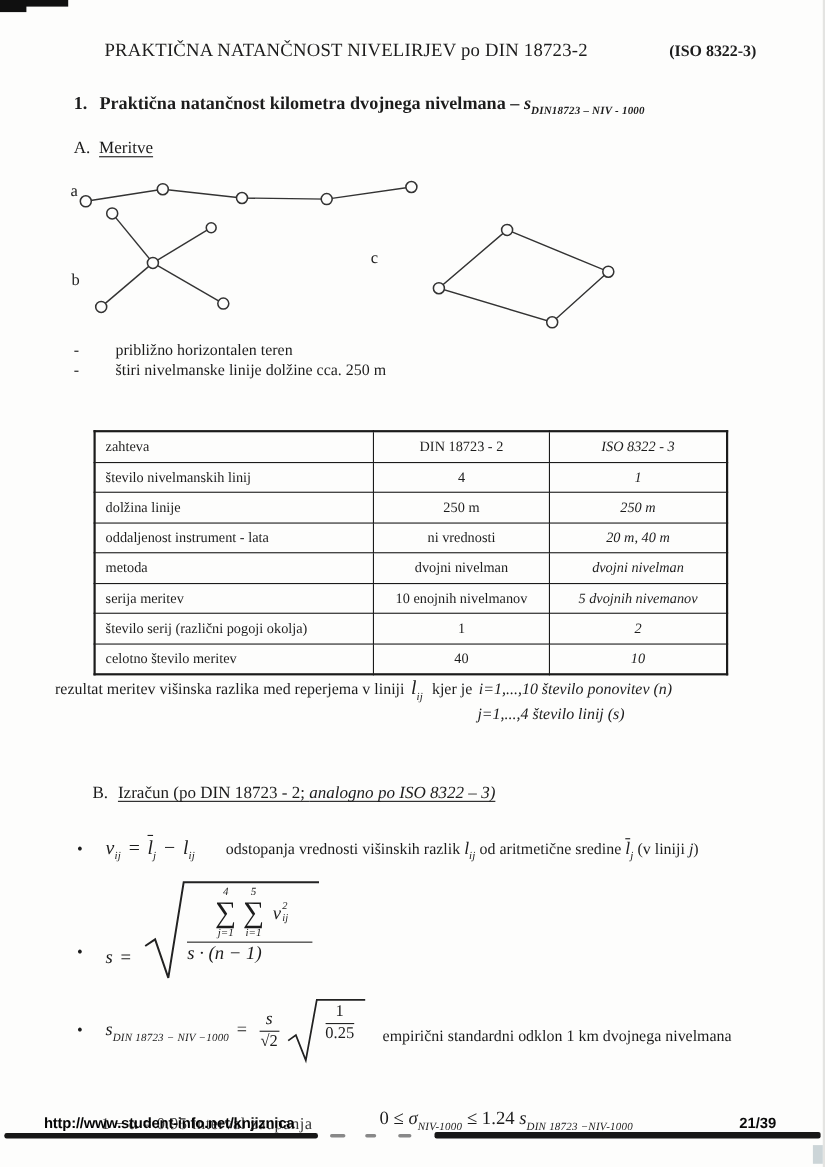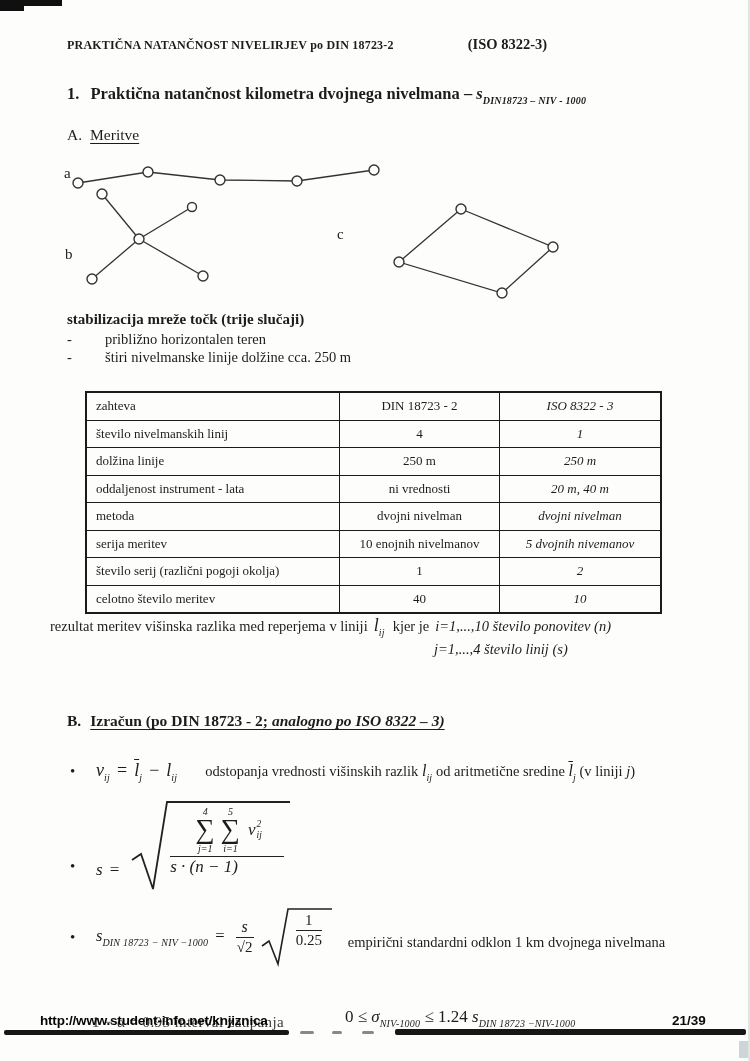--- a/index.html
+++ b/index.html
@@ -15,21 +15,21 @@
   .scan-top-bar{left:0;top:0;width:62px;height:6px;background:#101010;}
   .scan-top-corner{left:0;top:0;width:24px;height:11px;background:#101010;}
   .scan-right-line{right:0;top:0;width:2px;height:1061px;background:#e4e4e2;}
   .band{background:#171717;border-radius:2px;height:5px;top:1030px;}
   .band1{left:4px;width:285px;}
   .band2{left:395px;width:351px;height:6px;top:1029px;}
   .band-dot{top:1031px;height:3px;background:#4a4a4a;opacity:.65;border-radius:2px;}
   .scan-br-mark{right:2px;top:1041px;width:9px;height:17px;background:#ccd5d8;}
   
   .title-row{left:67px;top:36px;display:flex;align-items:baseline;gap:74px;white-space:nowrap;}
-  .title-main{font-size:12px;font-weight:bold;letter-spacing:.2px;}
+  .title-main{font-size:17px;font-weight:normal;letter-spacing:.2px;margin-left:28px;}
   .title-iso{font-size:14.5px;font-weight:bold;}
   .h1{left:67px;top:84px;font-size:16.5px;font-weight:bold;white-space:nowrap;}
   .h1 .num{margin-right:11px;}
   .h1 .sub{font-weight:bold;}
   .hA{left:67px;top:126px;font-size:15.5px;}
   .hA .lbl{margin-right:8px;}
   
   .diagram{left:40px;top:155px;}
   .diagram text{font-size:15px;font-family:"Liberation Serif",serif;fill:#222;}
   
@@ -45,21 +45,21 @@
   td.c1{width:234px;text-align:left;}
   td.c2{width:141px;text-align:center;}
   td.c3{width:142px;text-align:center;font-style:italic;}
   
   .result{left:50px;top:615px;font-size:14.5px;width:660px;}
   .result .lbig{font-size:18px;font-style:italic;margin-left:6px;}
   .result .kjer{margin:0 6px 0 8px;}
   .result .iline{font-style:italic;}
   .result .jline{display:block;margin-left:384px;margin-top:3px;font-style:italic;}
   
-  .hB{left:67px;top:712px;font-size:15.5px;white-space:nowrap;font-weight:bold;}
+  .hB{left:84px;top:712px;font-size:15.5px;white-space:nowrap;}
   .hB .lbl{margin-right:9px;}
   
   .bullet{width:26px;font-size:15px;}
   .f1{left:70px;top:760px;display:flex;align-items:baseline;white-space:nowrap;}
   .f1 .math{font-size:18px;}
   .f1 .desc{font-size:14.5px;margin-left:28px;}
   .f1 .desc .dl{font-size:16px;}
   .f2{left:70px;top:799px;display:flex;align-items:flex-end;white-space:nowrap;}
   .f2 .bullet{margin-bottom:18px;}
   .f2 .lhs{font-size:17px;margin-bottom:13px;}
@@ -145,21 +145,20 @@
         <circle cx="513" cy="92" r="5"></circle>
       <circle cx="462" cy="138" r="5"></circle>
         <circle cx="359" cy="107" r="5"></circle>
     </g>
     <text x="24" y="23">a</text>
     <text x="25" y="104">b</text>
     <text x="297" y="84">c</text>
   </svg>
 
   <div class="abs stab">
-    <div class="stab-title">stabilizacija mreže točk (trije slučaji)</div>
     <div class="stab-item">
       <span class="dash">-</span>
       <span>približno horizontalen teren</span>
     </div>
     <div class="stab-item">
       <span class="dash">-</span>
       <span>štiri nivelmanske linije dolžine cca. 250 m</span>
     </div>
   </div>
 

